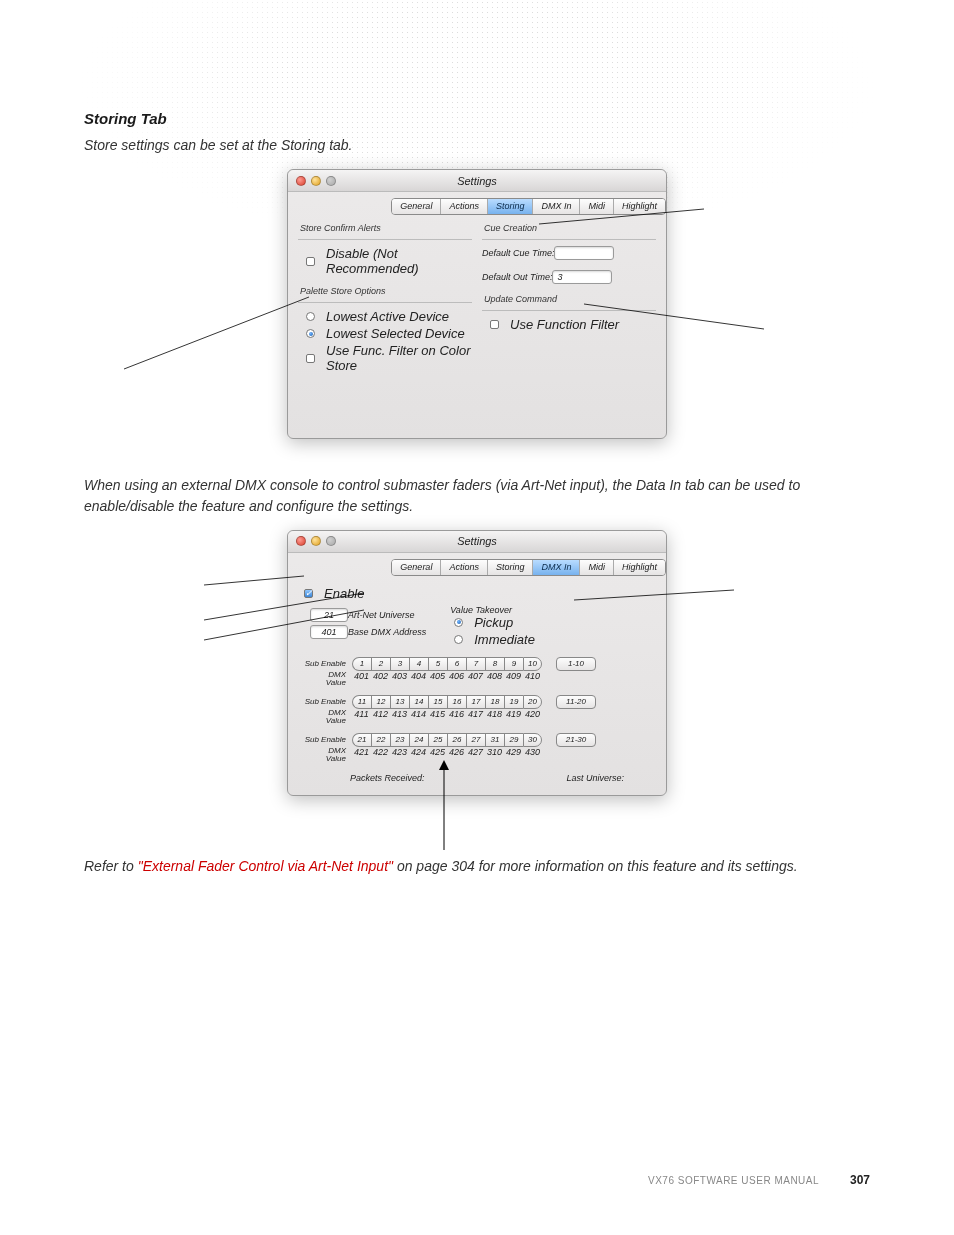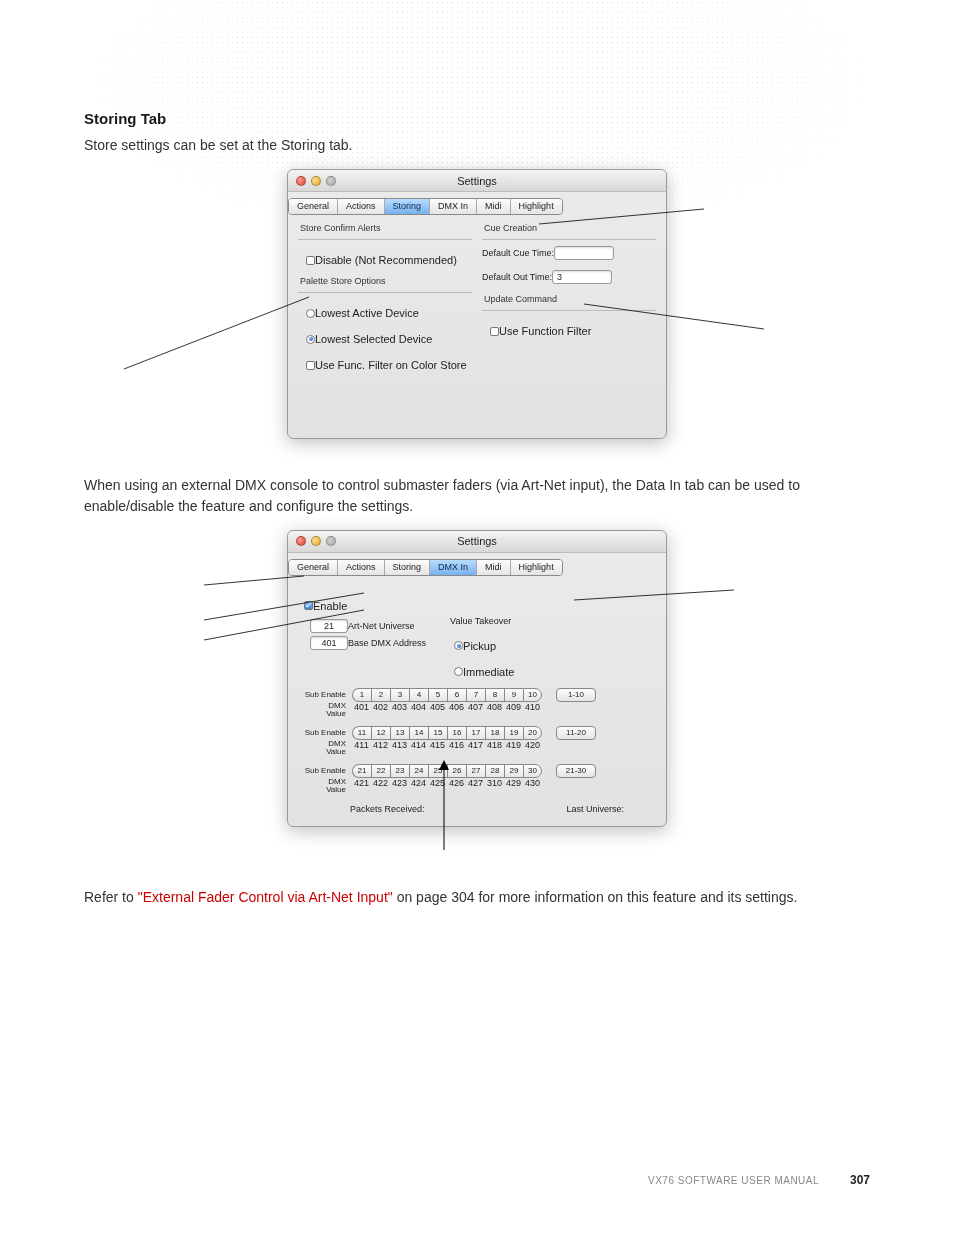--- a/index.html
+++ b/index.html
@@ -17,20 +17,21 @@
     background-image: radial-gradient(circle, #bbb 0.6px, transparent 0.6px);
     background-size: 5px 5px;
     opacity: 0.5;
     z-index: -1;
     -webkit-mask-image: radial-gradient(ellipse 500px 200px at 50% 30%, black 40%, transparent 80%);
             mask-image: radial-gradient(ellipse 500px 200px at 50% 30%, black 40%, transparent 80%);
   }
   .page {
     padding: 110px 84px 60px 84px;
     position: relative;
+    font-style: italic;
   }
   .section-heading {
     font-size: 15px;
     font-weight: bold;
     color: #1a1a1a;
     font-family: Arial, Helvetica, sans-serif;
     margin-bottom: 8px;
   }
   .body-text {
     font-size: 14px;
@@ -70,21 +71,21 @@
   .tl { width: 10px; height: 10px; border-radius: 50%; border: 0.5px solid rgba(0,0,0,.25); }
   .tl.red { background: radial-gradient(circle at 35% 35%, #ff9a92, #d8402d); }
   .tl.yel { background: radial-gradient(circle at 35% 35%, #ffe29a, #e0a020); }
   .tl.grn { background: radial-gradient(circle at 35% 35%, #d0d0d0, #a9a9a9); }
   .win-title {
     position: absolute; left: 0; right: 0; text-align: center;
     font-size: 11px; color: #222;
   }
   .tabbar {
     display: flex;
-    justify-content: flex-start;
+    justify-content: flex-end;
     padding: 6px 0 6px 0;
   }
   .seg {
     display: flex;
     border: 1px solid #8a8a8a;
     border-radius: 4px;
     overflow: hidden;
     background: linear-gradient(#fdfdfd,#e4e2e2);
     height: 17px;
   }
@@ -100,21 +101,21 @@
     background: linear-gradient(#b9dcff,#77b2ee);
     color: #0a2a4a;
   }
   .win-body {
     display: flex;
     gap: 10px;
     padding: 0 10px 10px 10px;
     font-size: 9px;
   }
   .group-label { font-size: 9px; color: #333; margin: 2px 0 3px 2px; }
-  .opt-line { display: flex; align-items: center; gap: 0; margin: 14px 0 2px 8px; font-size: 11px; }
+  .opt-line { display: flex; align-items: center; gap: 11px; margin: 0 0 2px 8px; font-size: 13px; }
   .box { width: 9px; height: 9px; border: 1px solid #777; border-radius: 2px; background: #fff; flex: none; }
   .box.checked { background: linear-gradient(#8ec6ff,#3d86d6); position: relative; }
   .box.checked::after { content: "✓"; position: absolute; left: 0px; top: -2px; font-size: 9px; color: #fff; }
   .radio { width: 9px; height: 9px; border: 1px solid #777; border-radius: 50%; background: #fff; flex: none; position: relative; }
   .radio.on::after { content: ""; position: absolute; left: 1.5px; top: 1.5px; width: 4px; height: 4px; border-radius: 50%; background: radial-gradient(circle at 35% 35%,#6fb3ff,#1b5fad); }
   .fld {
     border: 1px solid #9a9a9a;
     background: #fff;
     height: 14px;
     border-radius: 3px;
@@ -376,21 +377,21 @@
               <div class="sub-grid">
                 <div class="sub-label">Sub Enable</div>
                 <div class="pill-row">
                   <div class="pill">21</div>
                   <div class="pill">22</div>
                   <div class="pill">23</div>
                   <div class="pill">24</div>
                   <div class="pill">25</div>
                   <div class="pill">26</div>
                   <div class="pill">27</div>
-                  <div class="pill">28</div>
+                  <div class="pill">31</div>
                   <div class="pill">29</div>
                   <div class="pill">30</div>
                 </div>
                 <div class="range-btn">21-30</div>
               </div>
               <div class="sub-grid" style="align-items: flex-start;">
                 <div class="sub-label" style="white-space: pre; line-height: 1;">DMX
 Value</div>
                 <div style="display: flex;">
                   <div class="val-cell">421</div>

